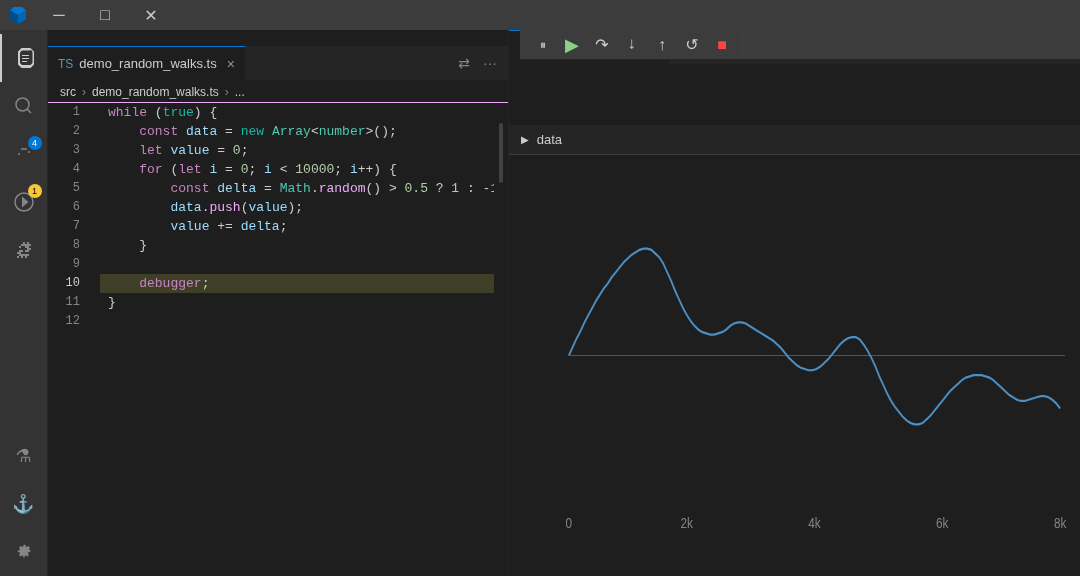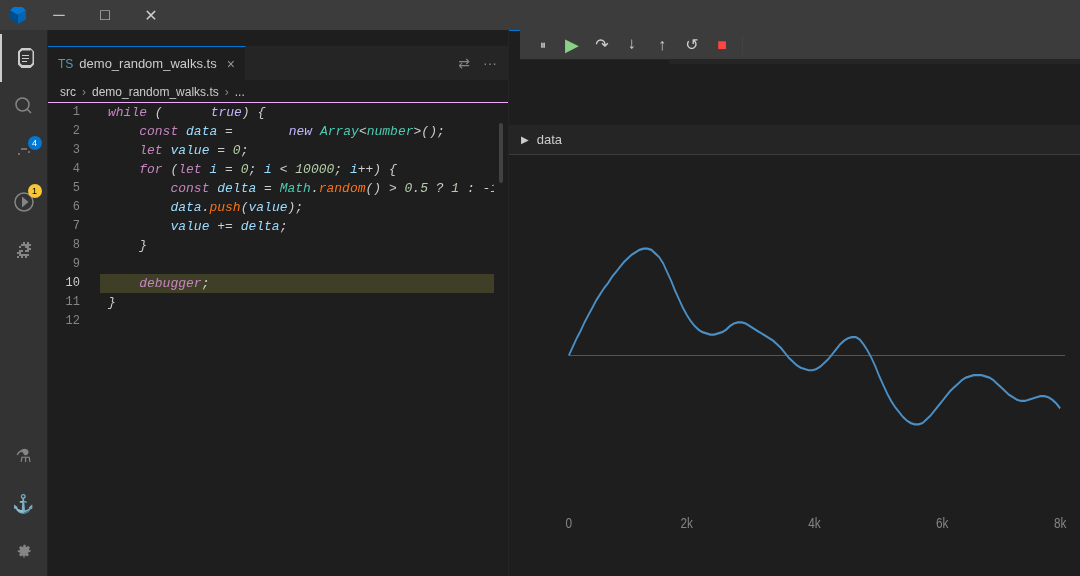--- a/index.html
+++ b/index.html
@@ -151,28 +151,27 @@
       padding-top: 0;
       overflow: hidden;
     }
     .code-line {
       height: 19px;
       display: flex;
       align-items: flex-end;
       padding-left: 8px;
       white-space: pre;
       position: relative;
-      font-style: italic;
     }
     .code-line.highlighted { background: #fffed840; }
 
     
     .kw { color: #c586c0; }
-    .kw2 { color: #c4b5fd; margin-left: 48px; }
-    .fn { color: #f97316; }
+    .kw2 { color: #14b8a6; }
+    .fn { color: #f0abfc; }
     .num { color: #b5cea8; }
     .op { color: #cccccc; }
     .var { color: #9cdcfe; }
     .cls { color: #4ec9b0; }
     .type { color: #4ec9b0; }
 
     
     #scroll-indicator {
       position: absolute;
       right: 0;

